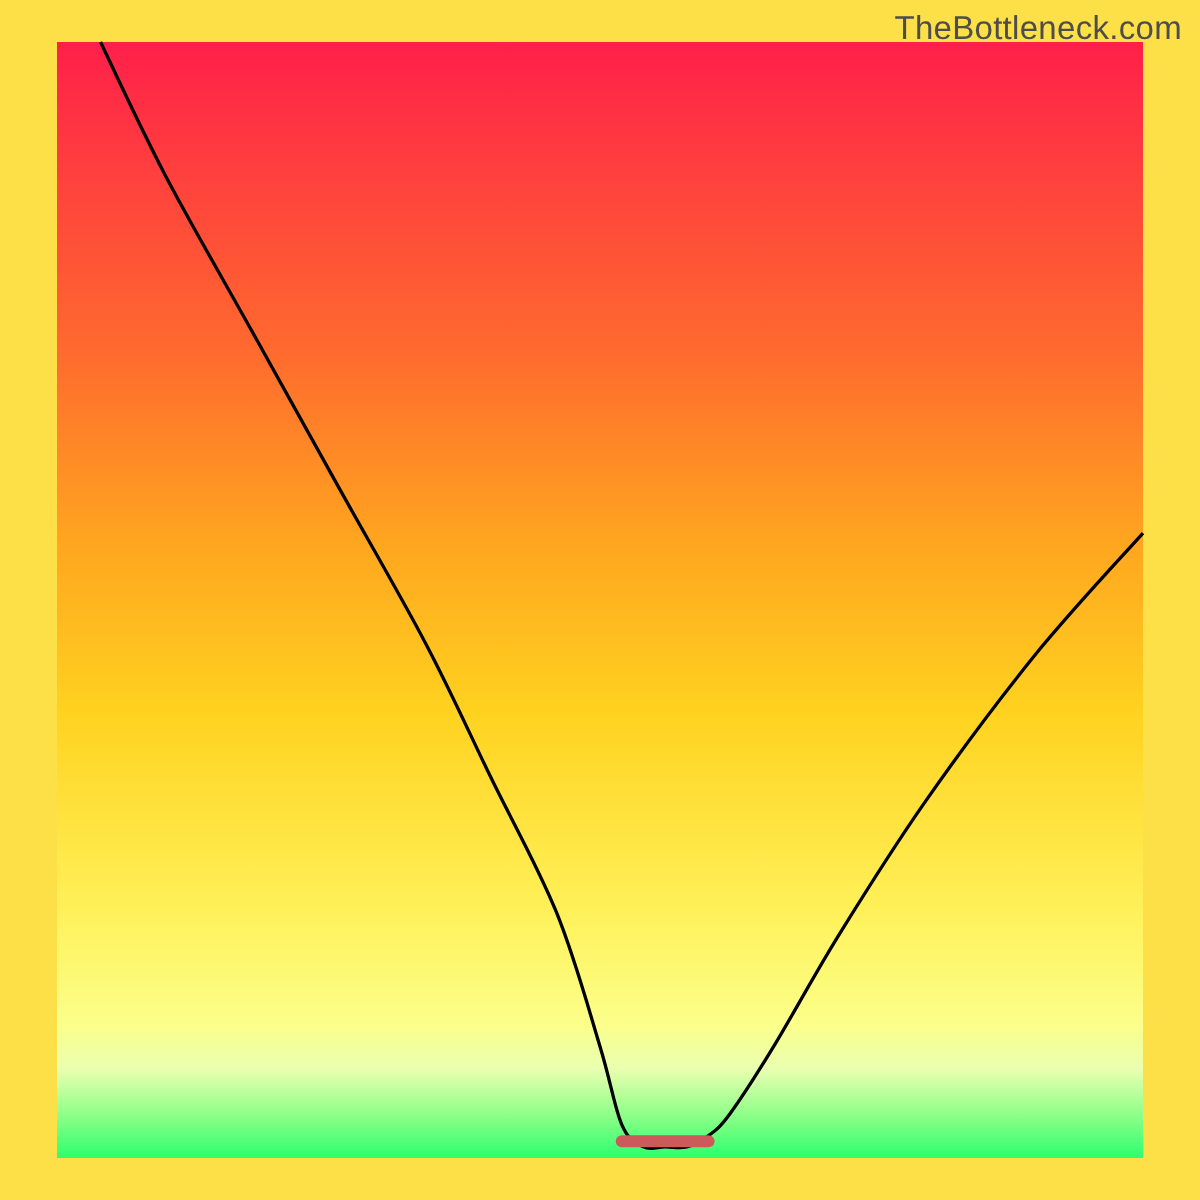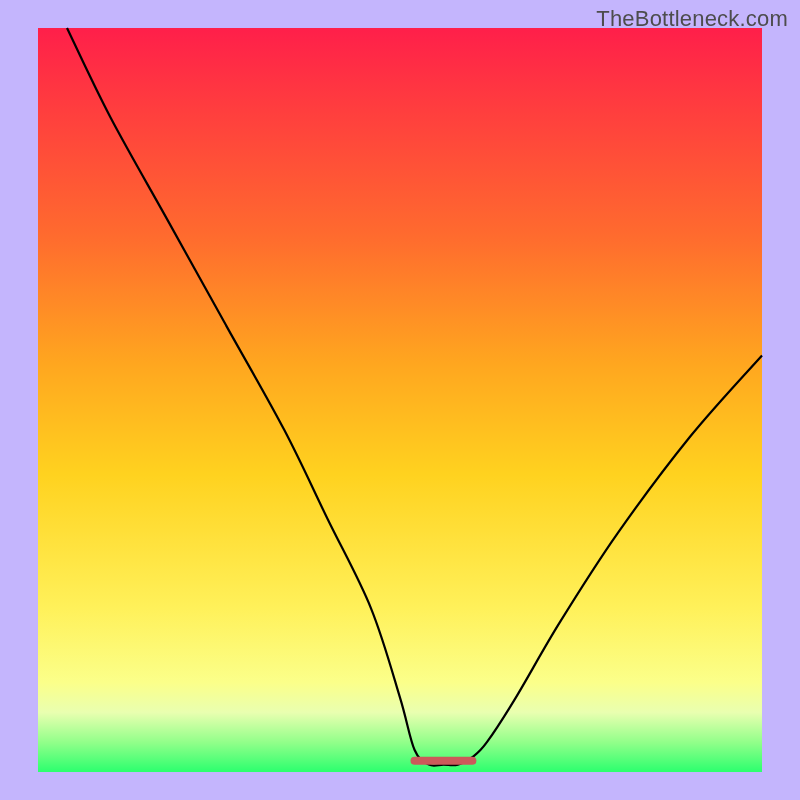--- a/index.html
+++ b/index.html
@@ -8,21 +8,21 @@
     width: 800px;
     height: 800px;
     background: #000;
     overflow: hidden;
     font-family: Arial, Helvetica, sans-serif;
   }
   .frame {
     position: relative;
     width: 800px;
     height: 800px;
-    background: #c4b5fd;
+    background: #fde047;
   }
   .plot-area {
     position: absolute;
     left: 38px;
     top: 28px;
     width: 724px;
     height: 744px;
     
     background: linear-gradient(
       to bottom,

